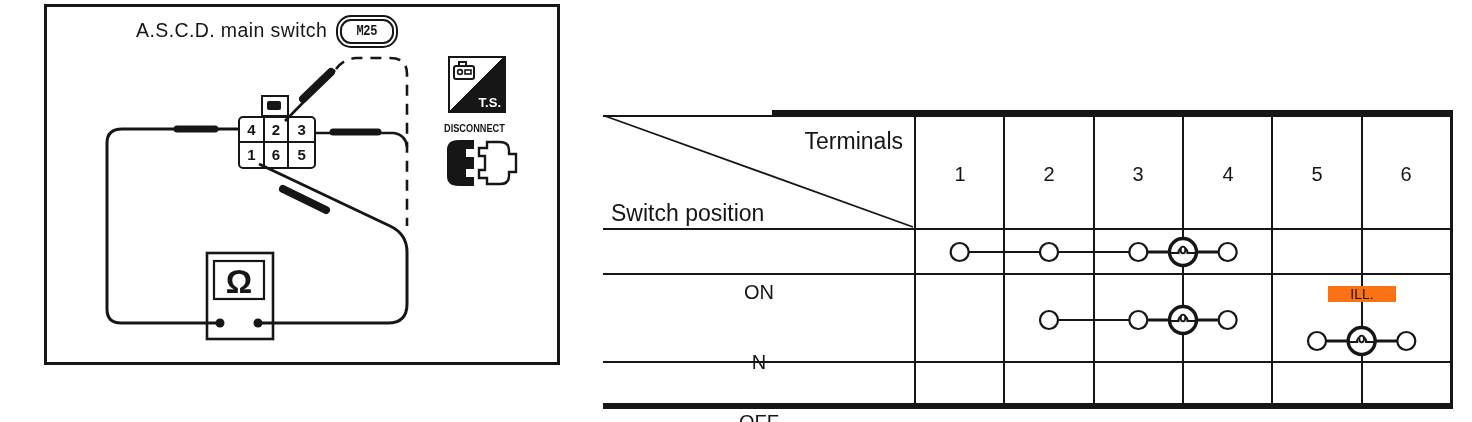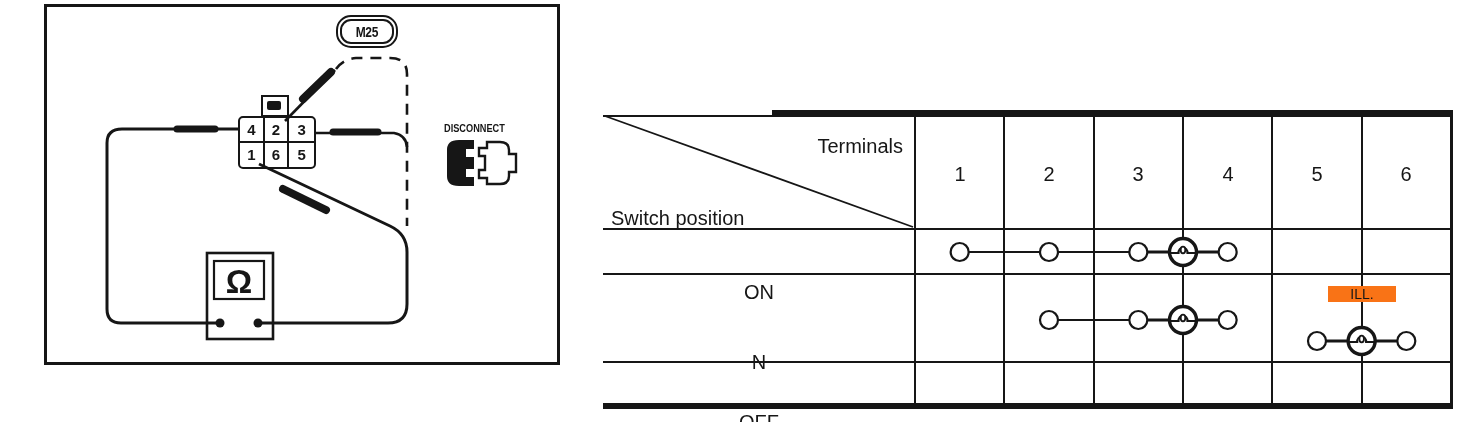--- a/index.html
+++ b/index.html
@@ -6,53 +6,54 @@
   .canvas{position:relative;width:1472px;height:422px;background:#ffffff;
           font-family:"Liberation Sans",sans-serif;color:#161616;overflow:hidden;}
   .hline,.vline{position:absolute;background:#161616;}
   
   .panel{position:absolute;left:44px;top:4px;width:516px;height:361px;
          border:3px solid #161616;box-sizing:border-box;background:#fff;}
   .title{position:absolute;left:89px;top:12px;font-size:19.5px;letter-spacing:.4px;white-space:nowrap;}
   .badge{position:absolute;left:289px;top:8px;width:62px;height:33px;
          border:2.5px solid #161616;border-radius:15px;box-sizing:border-box;}
   .badge-inner{position:absolute;left:2px;top:2px;right:2px;bottom:2px;
-         border:2px solid #161616;border-radius:11px;display:flex;align-items:center;justify-content:center;}
+         border:2px solid #161616;border-radius:11px;display:flex;align-items:center;justify-content:center;font-family:Liberation Mono, monospace;}
   .badge-inner span{font-size:15px;font-weight:bold;transform:scaleX(.8);letter-spacing:-.5px;}
   .connector{position:absolute;left:191px;top:88px;width:78px;height:74px;}
   .conn-tab{position:absolute;left:23px;top:0;width:28px;height:22px;
             border:2.5px solid #161616;box-sizing:border-box;background:#fff;}
   .conn-tab-latch{position:absolute;left:4px;top:4px;width:14px;height:9px;background:#161616;border-radius:2px;}
   .pin-grid{position:absolute;left:0;top:21px;width:78px;height:53px;
             border:2.5px solid #161616;border-radius:5px;box-sizing:border-box;background:#fff;
             display:grid;grid-template-columns:1fr 1fr 1fr;grid-template-rows:1fr 1fr;}
   .pin{display:flex;align-items:center;justify-content:center;font-size:15px;font-weight:bold;
        border-right:2.5px solid #161616;border-bottom:2.5px solid #161616;}
   .pin:nth-child(3n){border-right:none;}
   .pin:nth-child(n+4){border-bottom:none;}
   .ts-icon{position:absolute;left:401px;top:49px;width:58px;height:57px;box-sizing:border-box;
            border:2px solid #161616;background:linear-gradient(135deg,#ffffff 49%,#161616 49.5%);}
   .ts-label{position:absolute;right:3px;bottom:1px;color:#ffffff;font-weight:bold;font-size:13px;}
   .disc-label{position:absolute;left:397px;top:116px;width:76px;font-size:10px;font-weight:bold;
               transform:scaleX(.92);transform-origin:left;white-space:nowrap;}
   .disc-icon{position:absolute;left:399px;top:131px;}
   
-  .tbl-text{position:absolute;font-size:20px;margin-top:7px;}
+  .tbl-text{position:absolute;font-size:23px;}
   .col-num{position:absolute;width:40px;text-align:center;font-size:20px;}
   .row-label{position:absolute;width:100px;text-align:center;font-size:20px;margin-top:41px;}
   .ill-label{position:absolute;left:1328px;top:286px;width:68px;text-align:center;
              font-size:14px;background:#f97316;z-index:6;padding:0 2px;box-sizing:border-box;}
   .overlay{position:absolute;left:0;top:0;z-index:5;pointer-events:none;}
 </style>
 </head>
 <body>
 
 <div class="canvas">
 
   <div class="panel">
+    <div class="title">A.S.C.D. main switch</div>
 
     <div class="badge">
       <div class="badge-inner">
         <span>M25</span>
       </div>
     </div>
 
     <div class="connector">
       <div class="conn-tab">
         <div class="conn-tab-latch"></div>
@@ -60,20 +61,29 @@
       <div class="pin-grid">
         <div class="pin">4</div>
         <div class="pin">2</div>
         <div class="pin">3</div>
         <div class="pin">1</div>
         <div class="pin">6</div>
         <div class="pin">5</div>
       </div>
     </div>
 
+    <div class="ts-icon">
+      <svg width="30" height="26">
+        <rect x="4" y="8" width="20" height="13" rx="2" fill="#fff" stroke="#161616" stroke-width="2"></rect>
+        <path d="M9,8 V4 h7 v4" fill="none" stroke="#161616" stroke-width="2"></path>
+        <circle cx="10" cy="14" r="2.4" fill="none" stroke="#161616" stroke-width="1.6"></circle>
+        <rect x="15" y="12" width="6" height="4" fill="none" stroke="#161616" stroke-width="1.6"></rect>
+      </svg>
+      <span class="ts-label">T.S.</span>
+    </div>
 
     <div class="disc-label">DISCONNECT</div>
     <svg class="disc-icon" width="74" height="52" viewBox="0 0 74 50">
       <path d="M13,1 C4,1 1,5 1,11 V37 C1,43 4,47 13,47 H28 V38 H20 V30 H28 V18 H20 V10 H28 V1 Z" fill="#161616"></path>
       <path d="M33,9 H41 V3 H54 C60,3 63,6 63,11 V15 H70 V33 H63 V37 C63,42 60,45 54,45 H41 V39 H33 V31 H39 V17 H33 Z" fill="#ffffff" stroke="#161616" stroke-width="2.4"></path>
     </svg>
   </div>
 
   <div>
     <div class="hline" style="left:603px;top:115px;width:172px;height:2px;"></div>

